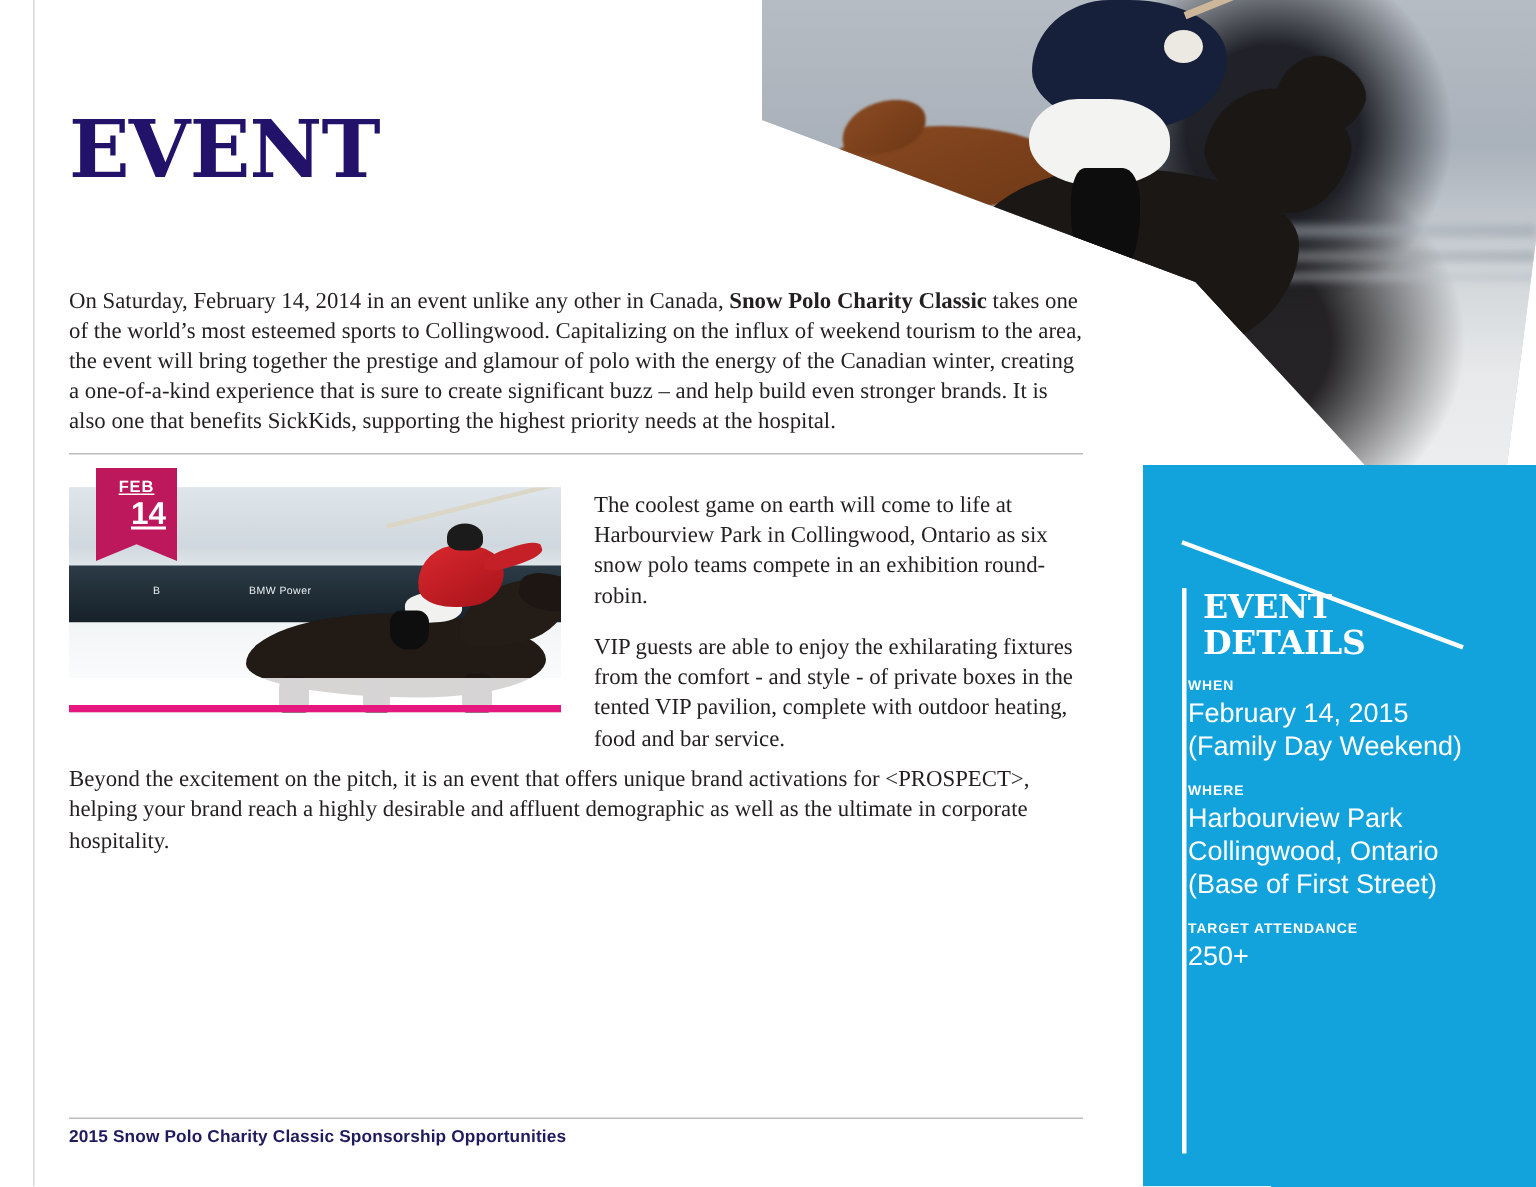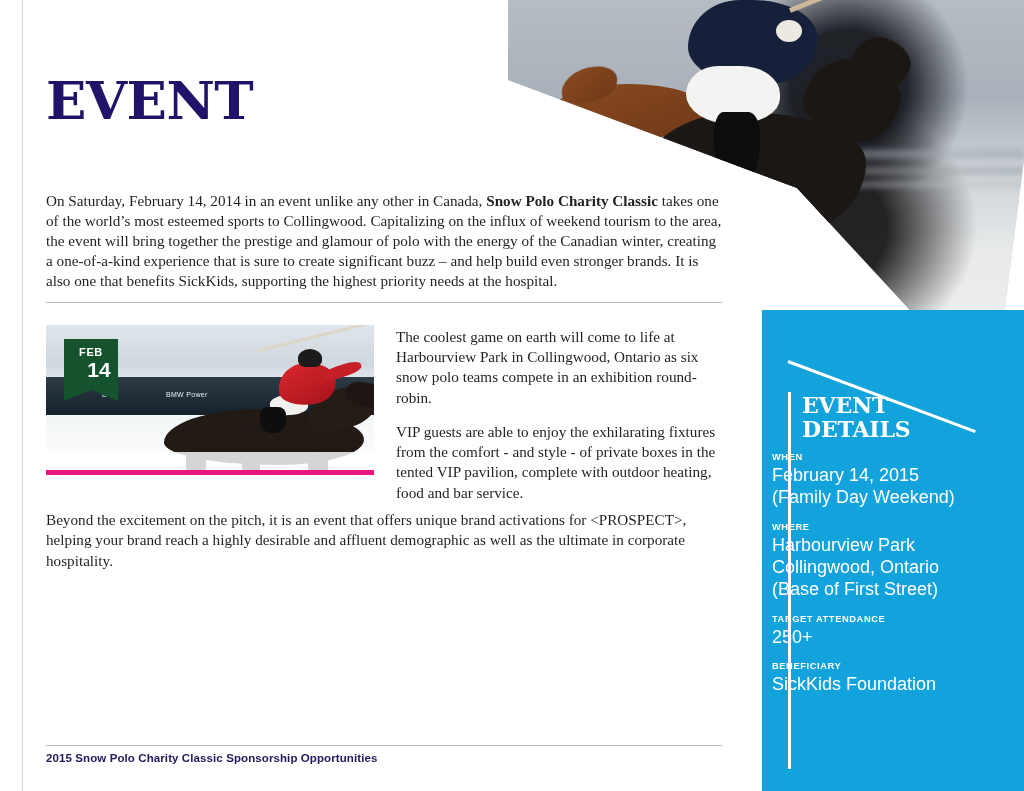--- a/index.html
+++ b/index.html
@@ -255,28 +255,29 @@
     position: absolute;
     left: 0; bottom: 5px;
     width: 328px; height: 18px;
     background: rgba(255,255,255,0.82);
   }
 
   
   .date-flag {
     position: absolute;
     left: 64px;
-    top: 339px;
+    top: 312px;
     width: 54px;
     height: 62px;
-    background: #14532d;
+    background: #be185d;
     color: #ffffff;
     text-align: center;
     -webkit-clip-path: polygon(0 0, 100% 0, 100% 100%, 50% 82%, 0 100%);
     clip-path: polygon(0 0, 100% 0, 100% 100%, 50% 82%, 0 100%);
+    text-decoration: underline;
   }
   .date-flag .m {
     display: block;
     font-family: "Liberation Sans", sans-serif;
     font-weight: 700;
     font-size: 11px;
     letter-spacing: .6px;
     margin-top: 7px;
   }
   .date-flag .d {
@@ -366,21 +367,21 @@
     font-family: "DejaVu Serif", serif;
     font-weight: 700;
     font-size: 22px;
     line-height: 1.08;
     color: #ffffff;
     text-transform: uppercase;
     letter-spacing: -0.2px;
   }
   .panel-list {
     position: absolute;
-    left: 772px;
+    left: 792px;
     top: 452px;
     width: 205px;
     font-family: "Liberation Sans", sans-serif;
     color: #ffffff;
   }
   .panel-item { margin-bottom: 13px; }
   .panel-item .k {
     display: block;
     font-weight: 700;
     font-size: 9.3px;
@@ -485,19 +486,15 @@
     <div class="panel-item">
       <span class="k">WHERE</span>
       <span class="v">Harbourview Park
 Collingwood, Ontario
 (Base of First Street)</span>
     </div>
     <div class="panel-item">
       <span class="k">TARGET ATTENDANCE</span>
       <span class="v">250+</span>
     </div>
-    <div class="panel-item">
-      <span class="k">BENEFICIARY</span>
-      <span class="v">SickKids Foundation</span>
-    </div>
   </div>
 
 </div>
 
 </body></html>

